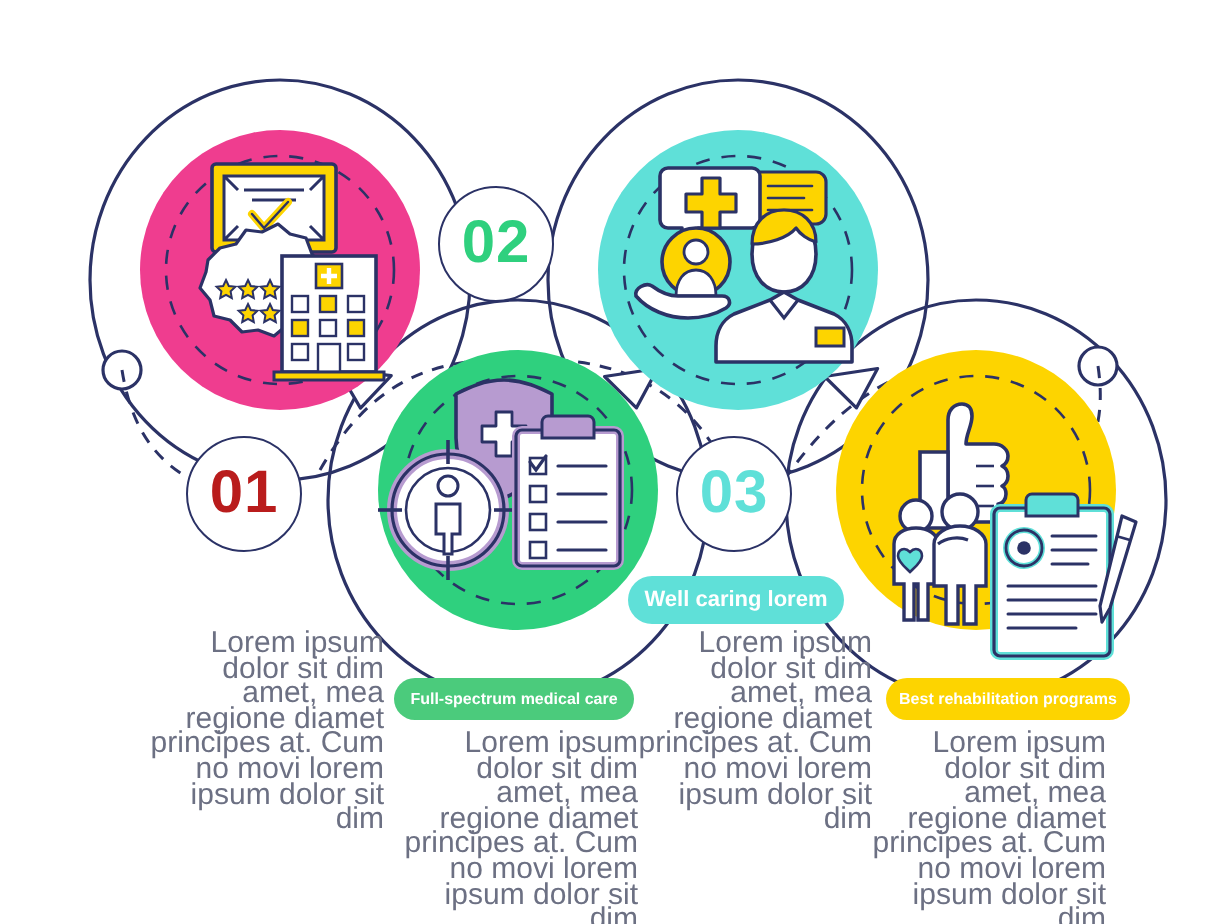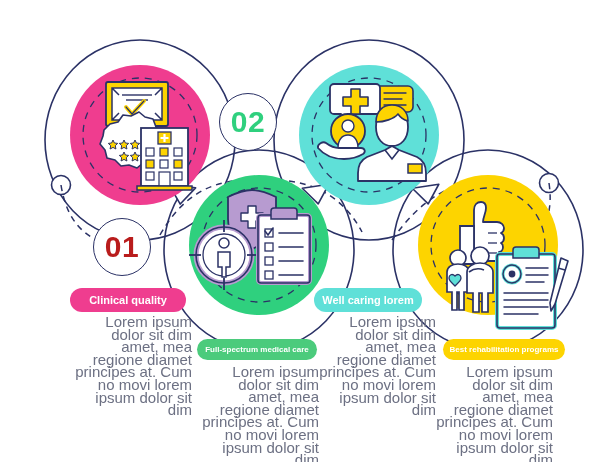--- a/index.html
+++ b/index.html
@@ -247,22 +247,22 @@
         <g>
           <path d="M561,258 l7,3 l-13,43 l-4,7 l-1,-8 z" fill="#ffffff" stroke="#2b3266" stroke-width="1.6" stroke-linejoin="round"></path>
           <line x1="558" y1="268" x2="565" y2="270" stroke="#2b3266" stroke-width="1.4"></line>
         </g>
       </g>
     </g>
   </svg>
 
   <div class="numbadge n01">01</div>
   <div class="numbadge n02">02</div>
-
-  <div class="pill pill1">Clinical quality</div>
+  <div class="numbadge n03">03</div>
+
   <div class="pill pill2">Full-spectrum medical care</div>
   <div class="pill pill3">Well caring lorem</div>
   <div class="pill pill4">Best rehabilitation programs</div>
 
   <div class="para p1">Lorem ipsum dolor sit dim amet, mea regione diamet principes at. Cum no movi lorem ipsum dolor sit dim</div>
   <div class="para p2">Lorem ipsum dolor sit dim amet, mea regione diamet principes at. Cum no movi lorem ipsum dolor sit dim</div>
   <div class="para p3">Lorem ipsum dolor sit dim amet, mea regione diamet principes at. Cum no movi lorem ipsum dolor sit dim</div>
   <div class="para p4">Lorem ipsum dolor sit dim amet, mea regione diamet principes at. Cum no movi lorem ipsum dolor sit dim</div>
 
 </div>

